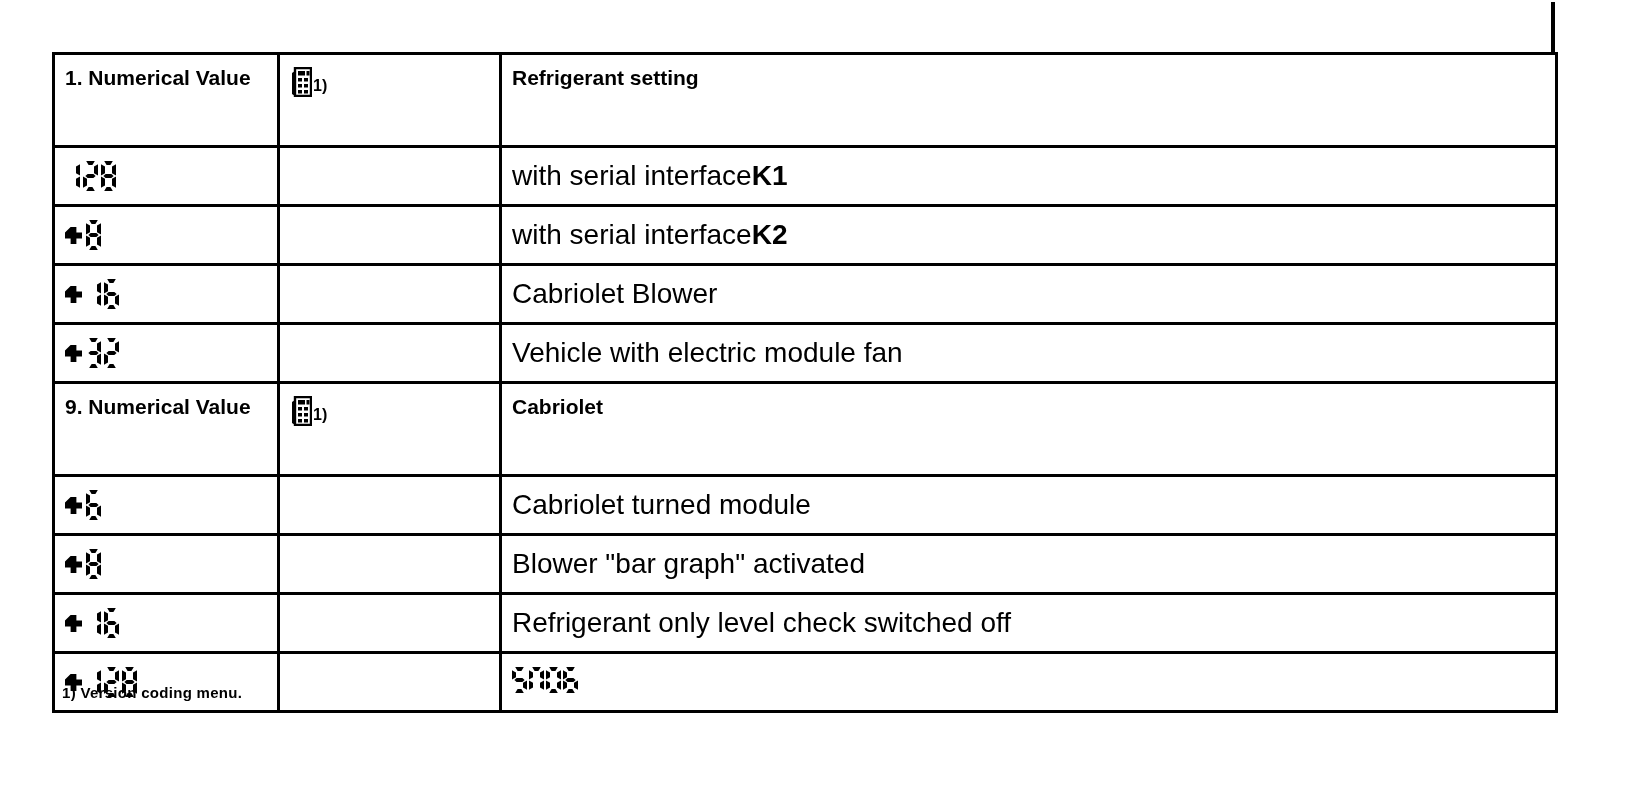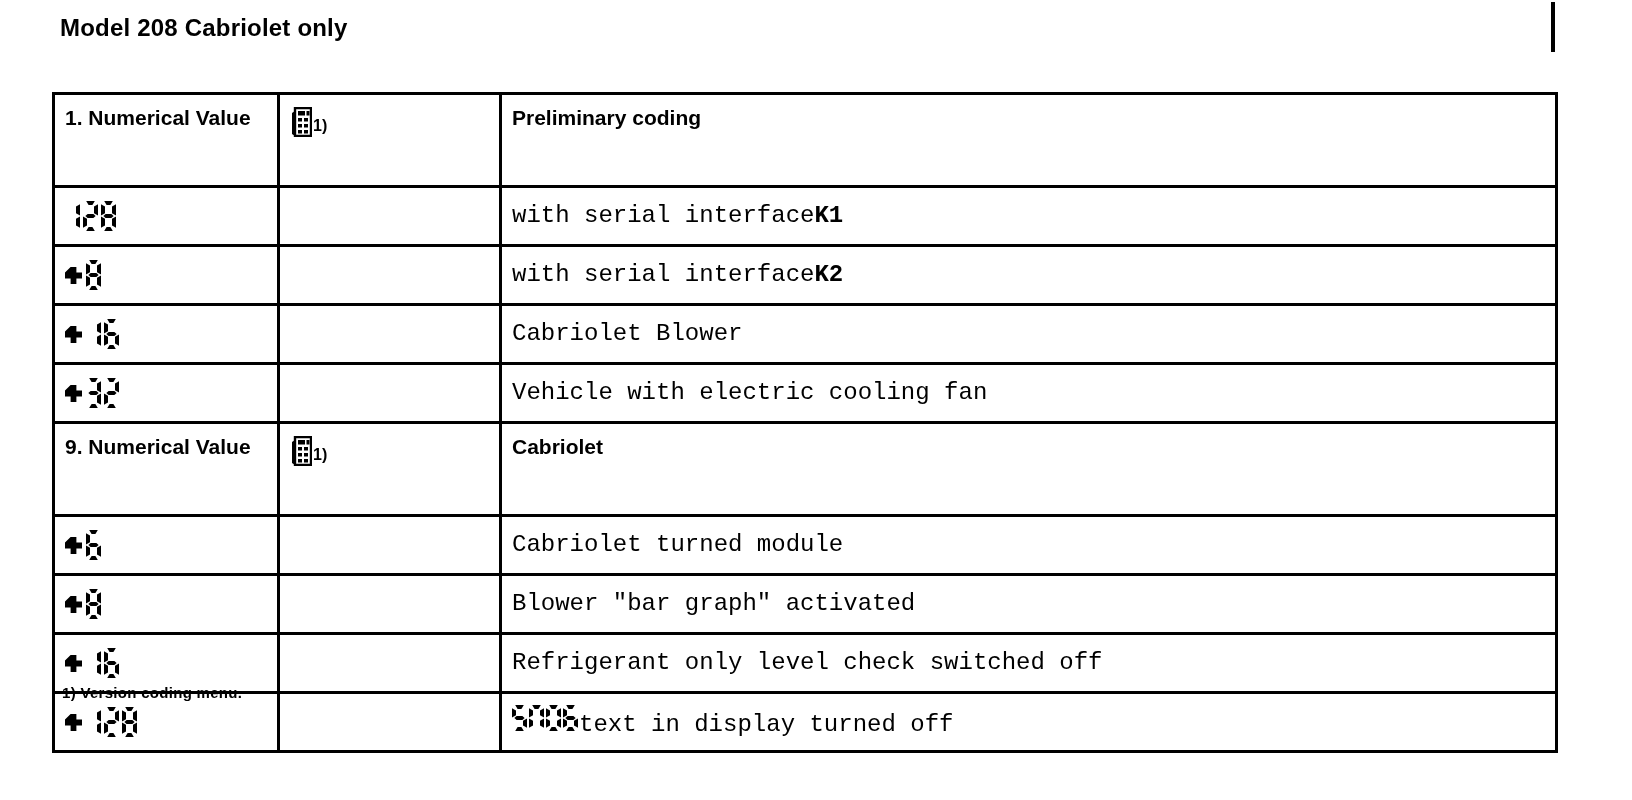--- a/index.html
+++ b/index.html
@@ -43,21 +43,20 @@
     height: 50px;
     background: #000;
   }
 
   
   .tbl-wrap {
     position: absolute;
     left: 52px;
     top: 52px;
     width: 1503px;
-    margin-top: 40px;
   }
   table.coding {
     border-collapse: collapse;
     table-layout: fixed;
     width: 1503px;
     background: #fff;
   }
   table.coding col.c-num   { width: 225px; }
   table.coding col.c-icon  { width: 222px; }
   table.coding col.c-desc  { width: 1056px; }
@@ -77,25 +76,24 @@
   tr.r-data td {
     height: 56px;
   }
 
   .hdr-text {
     font-size: 21px;
     font-weight: bold;
     line-height: 1.22;
   }
   .desc-text {
-    font-size: 24px;
+    font-size: 28px;
     font-weight: normal;
     line-height: 1.1;
     white-space: nowrap;
-    font-family: Liberation Mono, monospace;
   }
   .desc-text b { font-weight: bold; }
 
   
   .footnote {
     position: absolute;
     left: 62px;
     top: 684px;
     font-size: 15px;
     font-weight: bold;
@@ -141,21 +139,20 @@
     display: inline-flex;
     align-items: baseline;
     white-space: nowrap;
   }
 </style>
 </head>
 <body>
 
 <div class="page">
 
-  <div class="doc-title">Model 208 Cabriolet only</div>
 
   <div class="right-rule"></div>
 
   <div class="tbl-wrap">
     <table class="coding">
       <colgroup>
         <col class="c-num">
           <col class="c-icon">
           <col class="c-desc">
       </colgroup>
@@ -175,21 +172,21 @@
     <rect x="14" y="11" width="4" height="3.5" fill="#000"></rect>
     <rect x="8" y="17" width="4" height="3.5" fill="#000"></rect>
     <rect x="14" y="17" width="4" height="3.5" fill="#000"></rect>
     <rect x="8" y="23" width="4" height="3.5" fill="#000"></rect>
     <rect x="14" y="23" width="4" height="3.5" fill="#000"></rect>
   </svg>
         <span class="sup-note">1)</span>
               </div>
             </td>
             <td>
-              <div class="hdr-text">Preliminary coding</div>
+              <div class="hdr-text">Refrigerant setting</div>
             </td>
           </tr>
           <tr class="r-data">
             <td>
               <span class="lcd-group">
                 <span class="lcd-digits">
                   <svg class="seg-digit" width="15" height="30" viewBox="0 0 15 30" aria-hidden="true">
                     <polygon points="3.2,0 11.8,0 9.4,4 5.6,4" class="seg-off"></polygon>
                     <polygon points="15,3.2 15,14.4 11,12.2 11,5.6" class="seg-on"></polygon>
                     <polygon points="15,15.6 15,26.8 11,24.4 11,17.8" class="seg-on"></polygon>
@@ -306,21 +303,21 @@
                     <polygon points="5.6,26 9.4,26 11.8,30 3.2,30" class="seg-on"></polygon>
                     <polygon points="0,15.6 4,17.8 4,24.4 0,26.8" class="seg-on"></polygon>
                     <polygon points="0,3.2 4,5.6 4,12.2 0,14.4" class="seg-off"></polygon>
                     <polygon points="4.6,13 10.4,13 12.6,15 10.4,17 4.6,17 2.4,15" class="seg-on"></polygon>
                   </svg>
                 </span>
               </span>
             </td>
             <td></td>
             <td><span class="desc-inline desc-text">
-                <span>Vehicle with electric cooling fan</span>
+                <span>Vehicle with electric module fan</span>
               </span></td>
           </tr>
           <tr class="r-head">
             <td>
               <div class="hdr-text">9. Numerical Value</div>
             </td>
             <td>
               <div class="icon-cell-inner">
                 <svg width="22" height="30" viewBox="0 0 22 30" aria-hidden="true">
     <path d="M5 1 L21 1 L21 29 L5 29 Z" fill="#fff" stroke="#000" stroke-width="2.4"></path>
@@ -492,21 +489,20 @@
                   <svg class="seg-digit" width="15" height="26" viewBox="0 0 15 26" aria-hidden="true">
                     <polygon points="3.2,0 11.8,0 9.4,4 5.6,4" class="seg-on"></polygon>
                     <polygon points="15,3.2 15,12.4 11,10.2 11,5.6" class="seg-off"></polygon>
                     <polygon points="15,13.6 15,22.8 11,20.4 11,15.8" class="seg-on"></polygon>
                     <polygon points="5.6,22 9.4,22 11.8,26 3.2,26" class="seg-on"></polygon>
                     <polygon points="0,13.6 4,15.8 4,20.4 0,22.8" class="seg-on"></polygon>
                     <polygon points="0,3.2 4,5.6 4,10.2 0,12.4" class="seg-on"></polygon>
                     <polygon points="4.6,11 10.4,11 12.6,13 10.4,15 4.6,15 2.4,13" class="seg-on"></polygon>
                   </svg>
                 </span>
-                <span>text in display turned off</span>
               </span></td>
           </tr>
         </tbody>
     </table>
   </div>
 
   <div class="footnote">1) Version coding menu.</div>
 
 </div>
 

